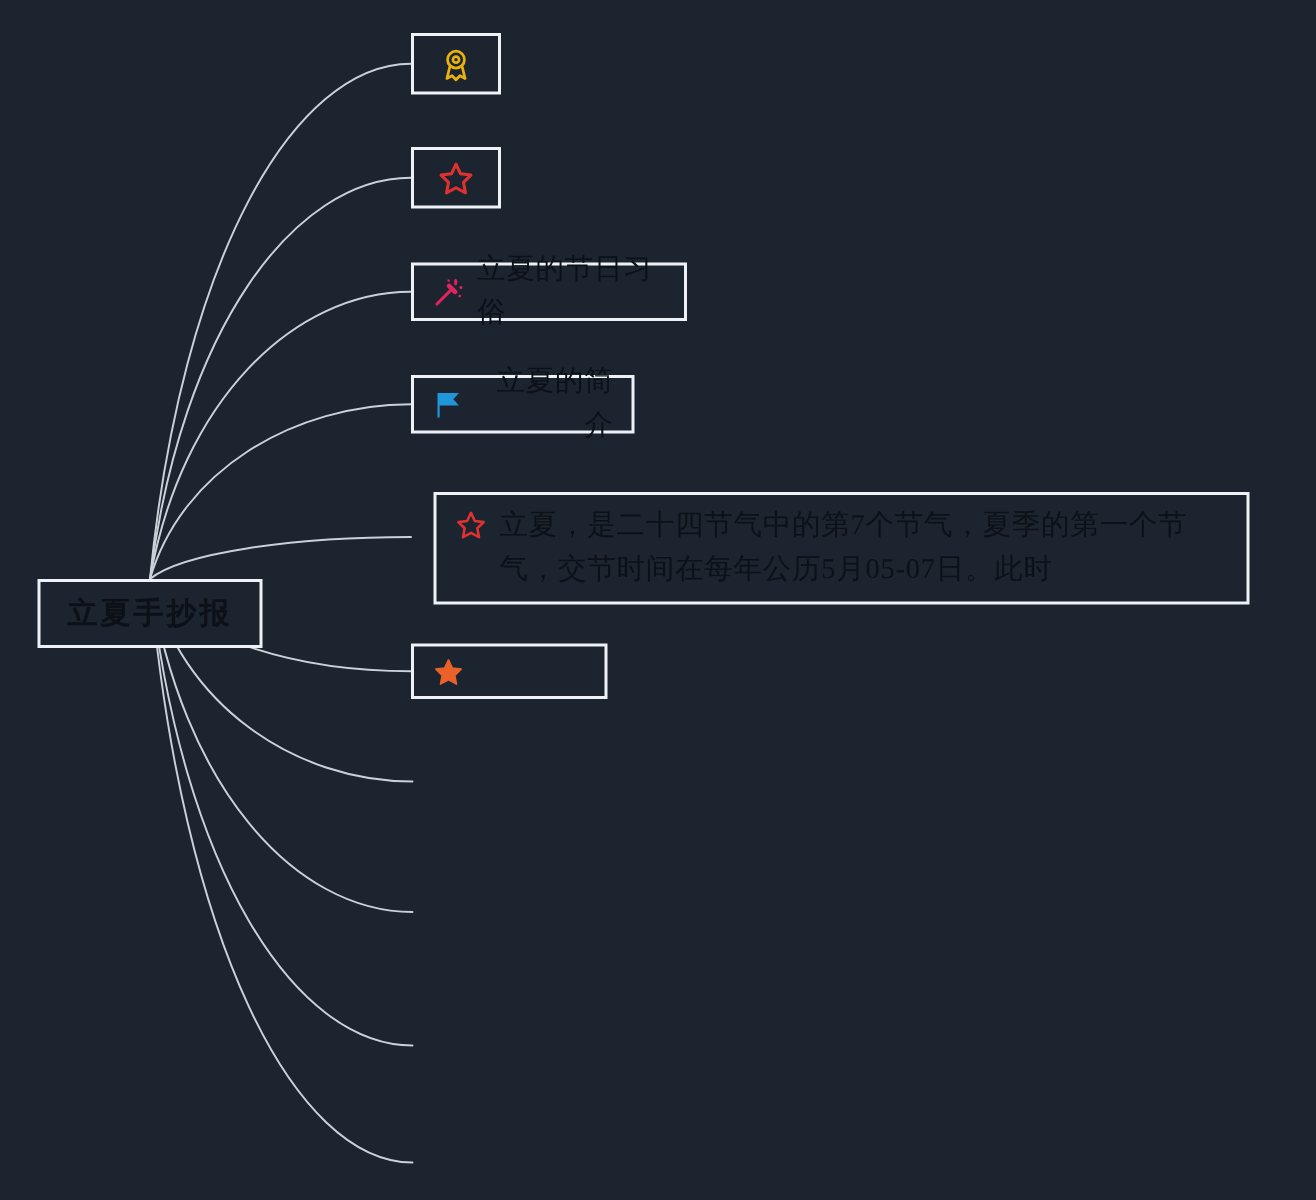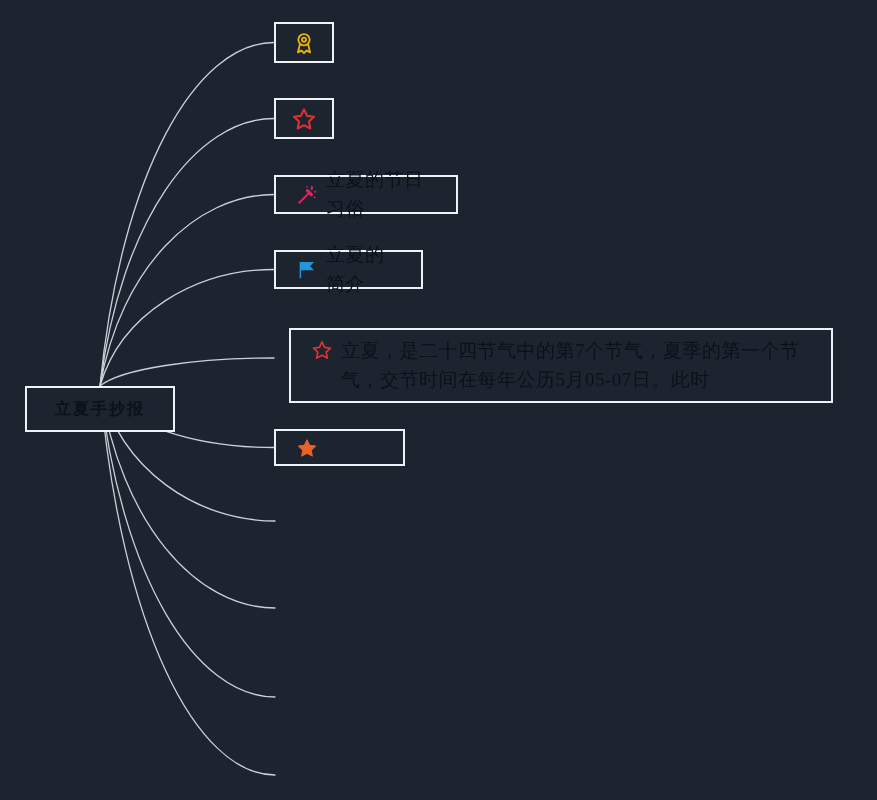--- a/index.html
+++ b/index.html
@@ -32,35 +32,35 @@
     stroke: #c9d1d9;
     stroke-width: 1.3;
     stroke-linecap: round;
   }
   .node {
     position: absolute;
     border: 2px solid #eef2f6;
     background: #1c2430;
     display: flex;
     align-items: center;
-    padding: 7px 20px;
+    padding: 7px 12px;
     line-height: 1.5;
   }
   .node.root {
     padding: 8px 16px;
     justify-content: center;
   }
   .node-label {
     color: #0c1118;
     font-size: 19px;
     letter-spacing: 0.5px;
     white-space: pre-wrap;
   }
   .node.root .node-label {
-    font-size: 16px;
+    font-size: 20px;
     font-weight: 700;
     letter-spacing: 2px;
   }
   .node-icon {
     flex: 0 0 auto;
     width: 22px;
     height: 22px;
     margin-right: 8px;
     display: inline-flex;
     align-items: center;
@@ -118,21 +118,21 @@
             <path d="M12.4 7.2 L16.8 11.6" stroke-width="3.4"></path>
             <path d="M17.2 3.2 v2.6 M17.2 3.2 v2.6" stroke-width="2"></path>
             <circle cx="17.4" cy="4.2" r="1.1" fill="#e0245e" stroke="none"></circle>
             <circle cx="21.0" cy="8.4" r="1.1" fill="#e0245e" stroke="none"></circle>
             <circle cx="20.2" cy="14.6" r="1.0" fill="#e0245e" stroke="none"></circle>
             <circle cx="12.1" cy="3.3" r="0.9" fill="#e0245e" stroke="none"></circle>
           </svg>
         </span>
         <span class="node-label">立夏的节日习俗</span>
       </div>
-      <div class="node" style="left: 274px; top: 250px; width: 149px; height: 39px;">
+      <div class="node" style="left: 274px; top: 250px; width: 149px; height: 39px; text-align: right;">
         <span class="node-icon">
           <svg viewBox="0 0 24 24" width="100%" height="100%" fill="#2196d9">
             <path d="M4 3.2 h15.6 l-4.1 4.6 l4.1 4.6 H5.6 V21 H4 Z"></path>
           </svg>
         </span>
         <span class="node-label">立夏的简介</span>
       </div>
       <div class="node wrap" style="left: 289px; top: 328px; width: 544px; font-family: Liberation Serif, serif;">
         <span class="node-icon">
           <svg viewBox="0 0 24 24" width="100%" height="100%" fill="none" stroke="#e03131" stroke-width="1.9" stroke-linejoin="round">

